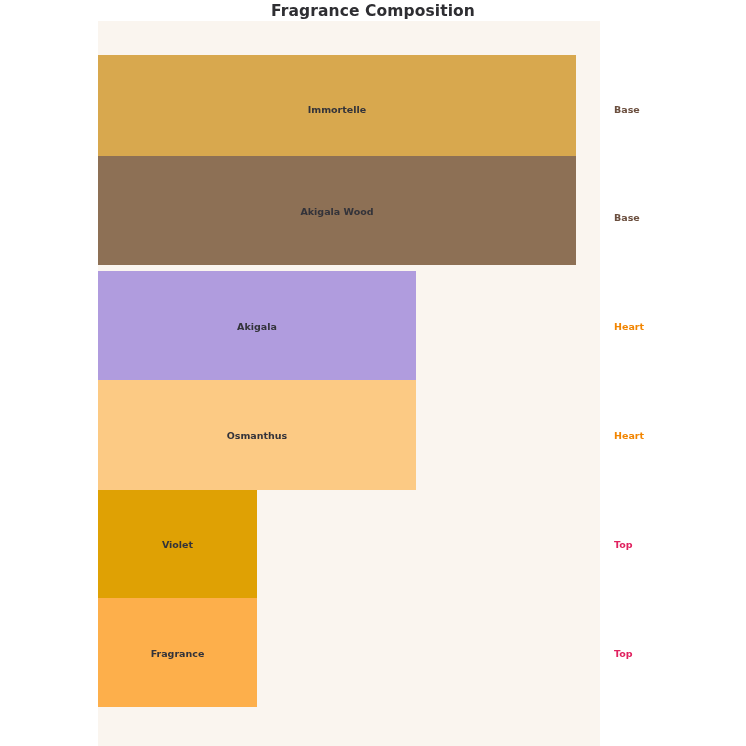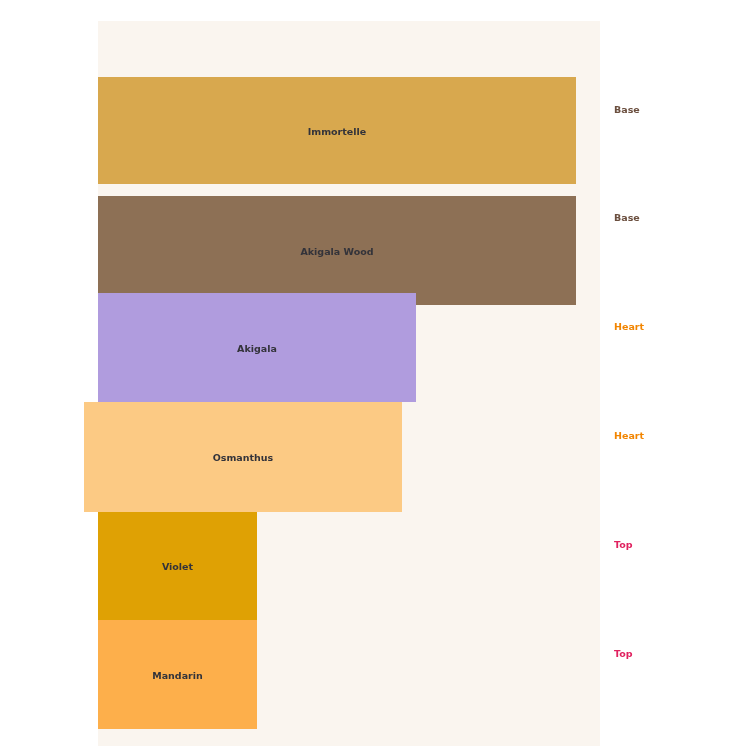--- a/index.html
+++ b/index.html
@@ -36,21 +36,20 @@
     left: 98px;
     top: 21px;
     width: 502px;
     height: 725px;
     background: #faf5ef;
   }
   .bar-row {
     position: absolute;
     left: 0;
     width: 100%;
-    margin-top: 22px;
   }
   .bar {
     position: absolute;
     left: 0;
     top: 0;
     height: 100%;
   }
   .bar-label {
     position: absolute;
     top: 50%;
@@ -68,47 +67,48 @@
     font-size: 9.5px;
     font-weight: bold;
     white-space: nowrap;
   }
 </style>
 </head>
 <body style="background: rgb(255, 255, 255);">
 
 <div id="chart-root">
 
+  <div id="chart-title" style="color: rgb(46, 46, 50);">Fragrance Composition</div>
 
   <div id="plot-area" style="background: rgb(250, 245, 239);"></div>
 
   <div id="bars-layer">
       <div class="bar-row" style="left: 98px; top: 55px; width: 502px; height: 107px;">
         <div class="bar" style="width: 478px; background: rgb(216, 168, 78);"></div>
         <span class="bar-label" style="left: 239px; color: rgb(51, 51, 58);">Immortelle</span>
       </div>
-      <div class="bar-row" style="left: 98px; top: 174px; width: 502px; height: 109px;">
+      <div class="bar-row" style="left: 98px; top: 156px; width: 502px; height: 109px;">
         <div class="bar" style="width: 478px; background: rgb(141, 112, 85);"></div>
         <span class="bar-label" style="left: 239px; color: rgb(51, 51, 58);">Akigala Wood</span>
       </div>
       <div class="bar-row" style="left: 98px; top: 271px; width: 502px; height: 109px;">
         <div class="bar" style="width: 318px; background: rgb(176, 156, 222);"></div>
         <span class="bar-label" style="left: 159px; color: rgb(51, 51, 58);">Akigala</span>
       </div>
-      <div class="bar-row" style="left: 84px; top: 380px; width: 478px; height: 110px;">
+      <div class="bar-row" style="left: 98px; top: 380px; width: 478px; height: 110px;">
         <div class="bar" style="width: 318px; background: rgb(252, 202, 132);"></div>
         <span class="bar-label" style="left: 159px; color: rgb(51, 51, 58);">Osmanthus</span>
       </div>
       <div class="bar-row" style="left: 98px; top: 490px; width: 502px; height: 108px;">
         <div class="bar" style="width: 159px; background: rgb(223, 161, 4);"></div>
         <span class="bar-label" style="left: 79.5px; color: rgb(51, 51, 58);">Violet</span>
       </div>
       <div class="bar-row" style="left: 98px; top: 598px; width: 502px; height: 109px;">
         <div class="bar" style="width: 159px; background: rgb(253, 175, 75);"></div>
-        <span class="bar-label" style="left: 79.5px; color: rgb(51, 51, 58);">Mandarin</span>
+        <span class="bar-label" style="left: 79.5px; color: rgb(51, 51, 58);">Fragrance</span>
       </div>
     </div>
 
   <div id="category-labels-layer">
       <div class="cat-label" style="top: 108.5px; color: rgb(107, 79, 63);">Base</div>
       <div class="cat-label" style="top: 216.5px; color: rgb(107, 79, 63);">Base</div>
       <div class="cat-label" style="top: 325.5px; color: rgb(242, 133, 0);">Heart</div>
       <div class="cat-label" style="top: 435px; color: rgb(242, 133, 0);">Heart</div>
       <div class="cat-label" style="top: 544px; color: rgb(224, 33, 95);">Top</div>
       <div class="cat-label" style="top: 652.5px; color: rgb(224, 33, 95);">Top</div>

